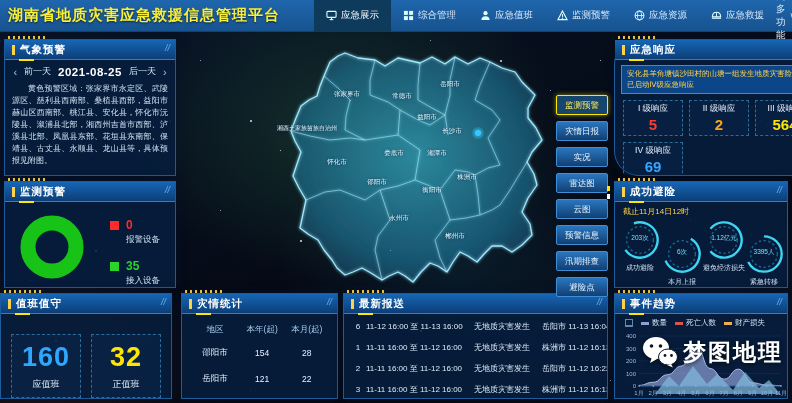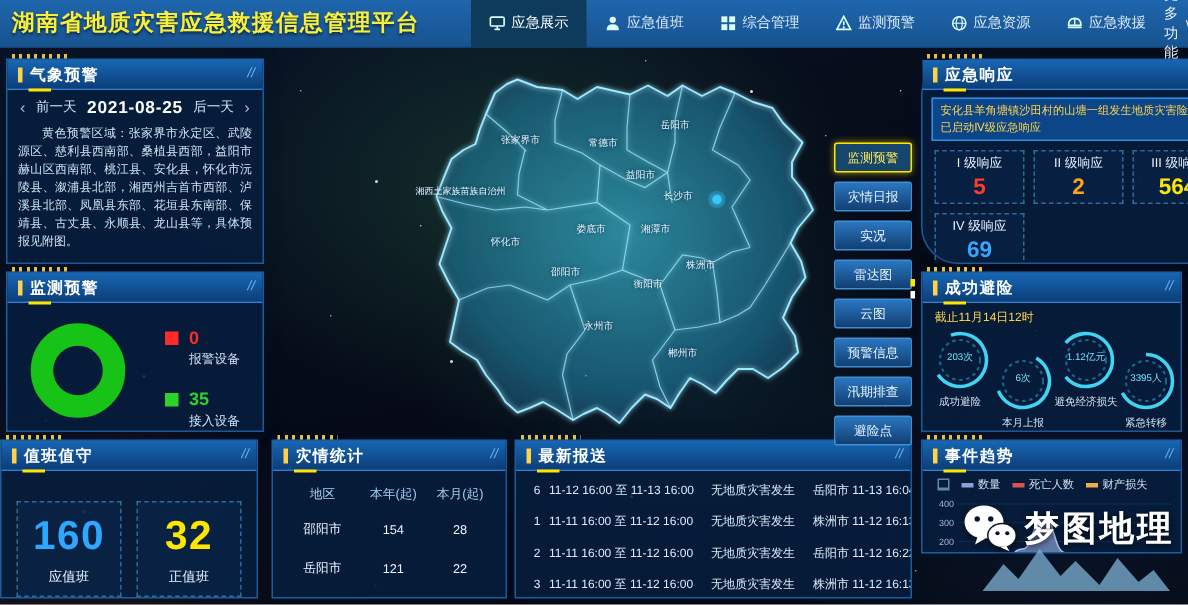--- a/index.html
+++ b/index.html
@@ -148,33 +148,33 @@
     <div class="nav-item active">
       <svg viewBox="0 0 12 12">
           <rect x="1" y="1.5" width="10" height="6.5" rx="1" fill="none" stroke="#dff" stroke-width="1.2"></rect>
           <line x1="4" y1="10.5" x2="8" y2="10.5" stroke="#dff" stroke-width="1.2"></line>
           <line x1="6" y1="8" x2="6" y2="10.5" stroke="#dff" stroke-width="1.2"></line>
         </svg>
       <span>应急展示</span>
     </div>
     <div class="nav-item">
       <svg viewBox="0 0 12 12">
-          <circle cx="6" cy="3.5" r="2.3" fill="#dff"></circle>
-          <path d="M1.5 11 Q1.5 6.8 6 6.8 Q10.5 6.8 10.5 11 Z" fill="#dff"></path>
-        </svg>
-      <span>应急值班</span>
-    </div>
-    <div class="nav-item">
-      <svg viewBox="0 0 12 12">
           <rect x="1" y="1" width="4.3" height="4.3" fill="#dff"></rect>
           <rect x="6.7" y="1" width="4.3" height="4.3" fill="#dff"></rect>
           <rect x="1" y="6.7" width="4.3" height="4.3" fill="#dff"></rect>
           <rect x="6.7" y="6.7" width="4.3" height="4.3" fill="#dff"></rect>
         </svg>
       <span>综合管理</span>
+    </div>
+    <div class="nav-item">
+      <svg viewBox="0 0 12 12">
+          <circle cx="6" cy="3.5" r="2.3" fill="#dff"></circle>
+          <path d="M1.5 11 Q1.5 6.8 6 6.8 Q10.5 6.8 10.5 11 Z" fill="#dff"></path>
+        </svg>
+      <span>应急值班</span>
     </div>
     <div class="nav-item">
       <svg viewBox="0 0 12 12">
           <path d="M6 1 L11 10.5 L1 10.5 Z" fill="none" stroke="#dff" stroke-width="1.2"></path>
           <line x1="6" y1="4.5" x2="6" y2="7.5" stroke="#dff" stroke-width="1.2"></line>
           <circle cx="6" cy="9" r=".8" fill="#dff"></circle>
         </svg>
       <span>监测预警</span>
     </div>
     <div class="nav-item">
@@ -481,21 +481,21 @@
             <circle cx="22" cy="22" r="14" fill="none" stroke="rgba(42,160,210,.55)" stroke-width="1.5" stroke-dasharray="2.5 2.5"></circle>
             <circle cx="22" cy="22" r="18.5" fill="none" stroke="#3fd4f2" stroke-width="2.5" stroke-dasharray="78 39" transform="rotate(-90 22 22)"></circle>
           </svg>
         <span class="gv">3395人</span>
         <span class="gl">紧急转移</span>
       </div>
     </div>
   </div>
 </div>
 
-<div class="panel" style="left:614px; top:293px; width:174px; height:76px;">
+<div class="panel" style="left:614px; top:293px; width:174px; height:106px;">
   <div class="hatch"></div>
   <div class="panel-header">
     <span class="panel-title">事件趋势</span>
     <span class="title-underline"></span>
     <span class="decor">//</span>
   </div>
   <div class="panel-body">
     <div class="legend-row">
       <span class="legend-chart-icon"></span>
       <span class="legend-item">

